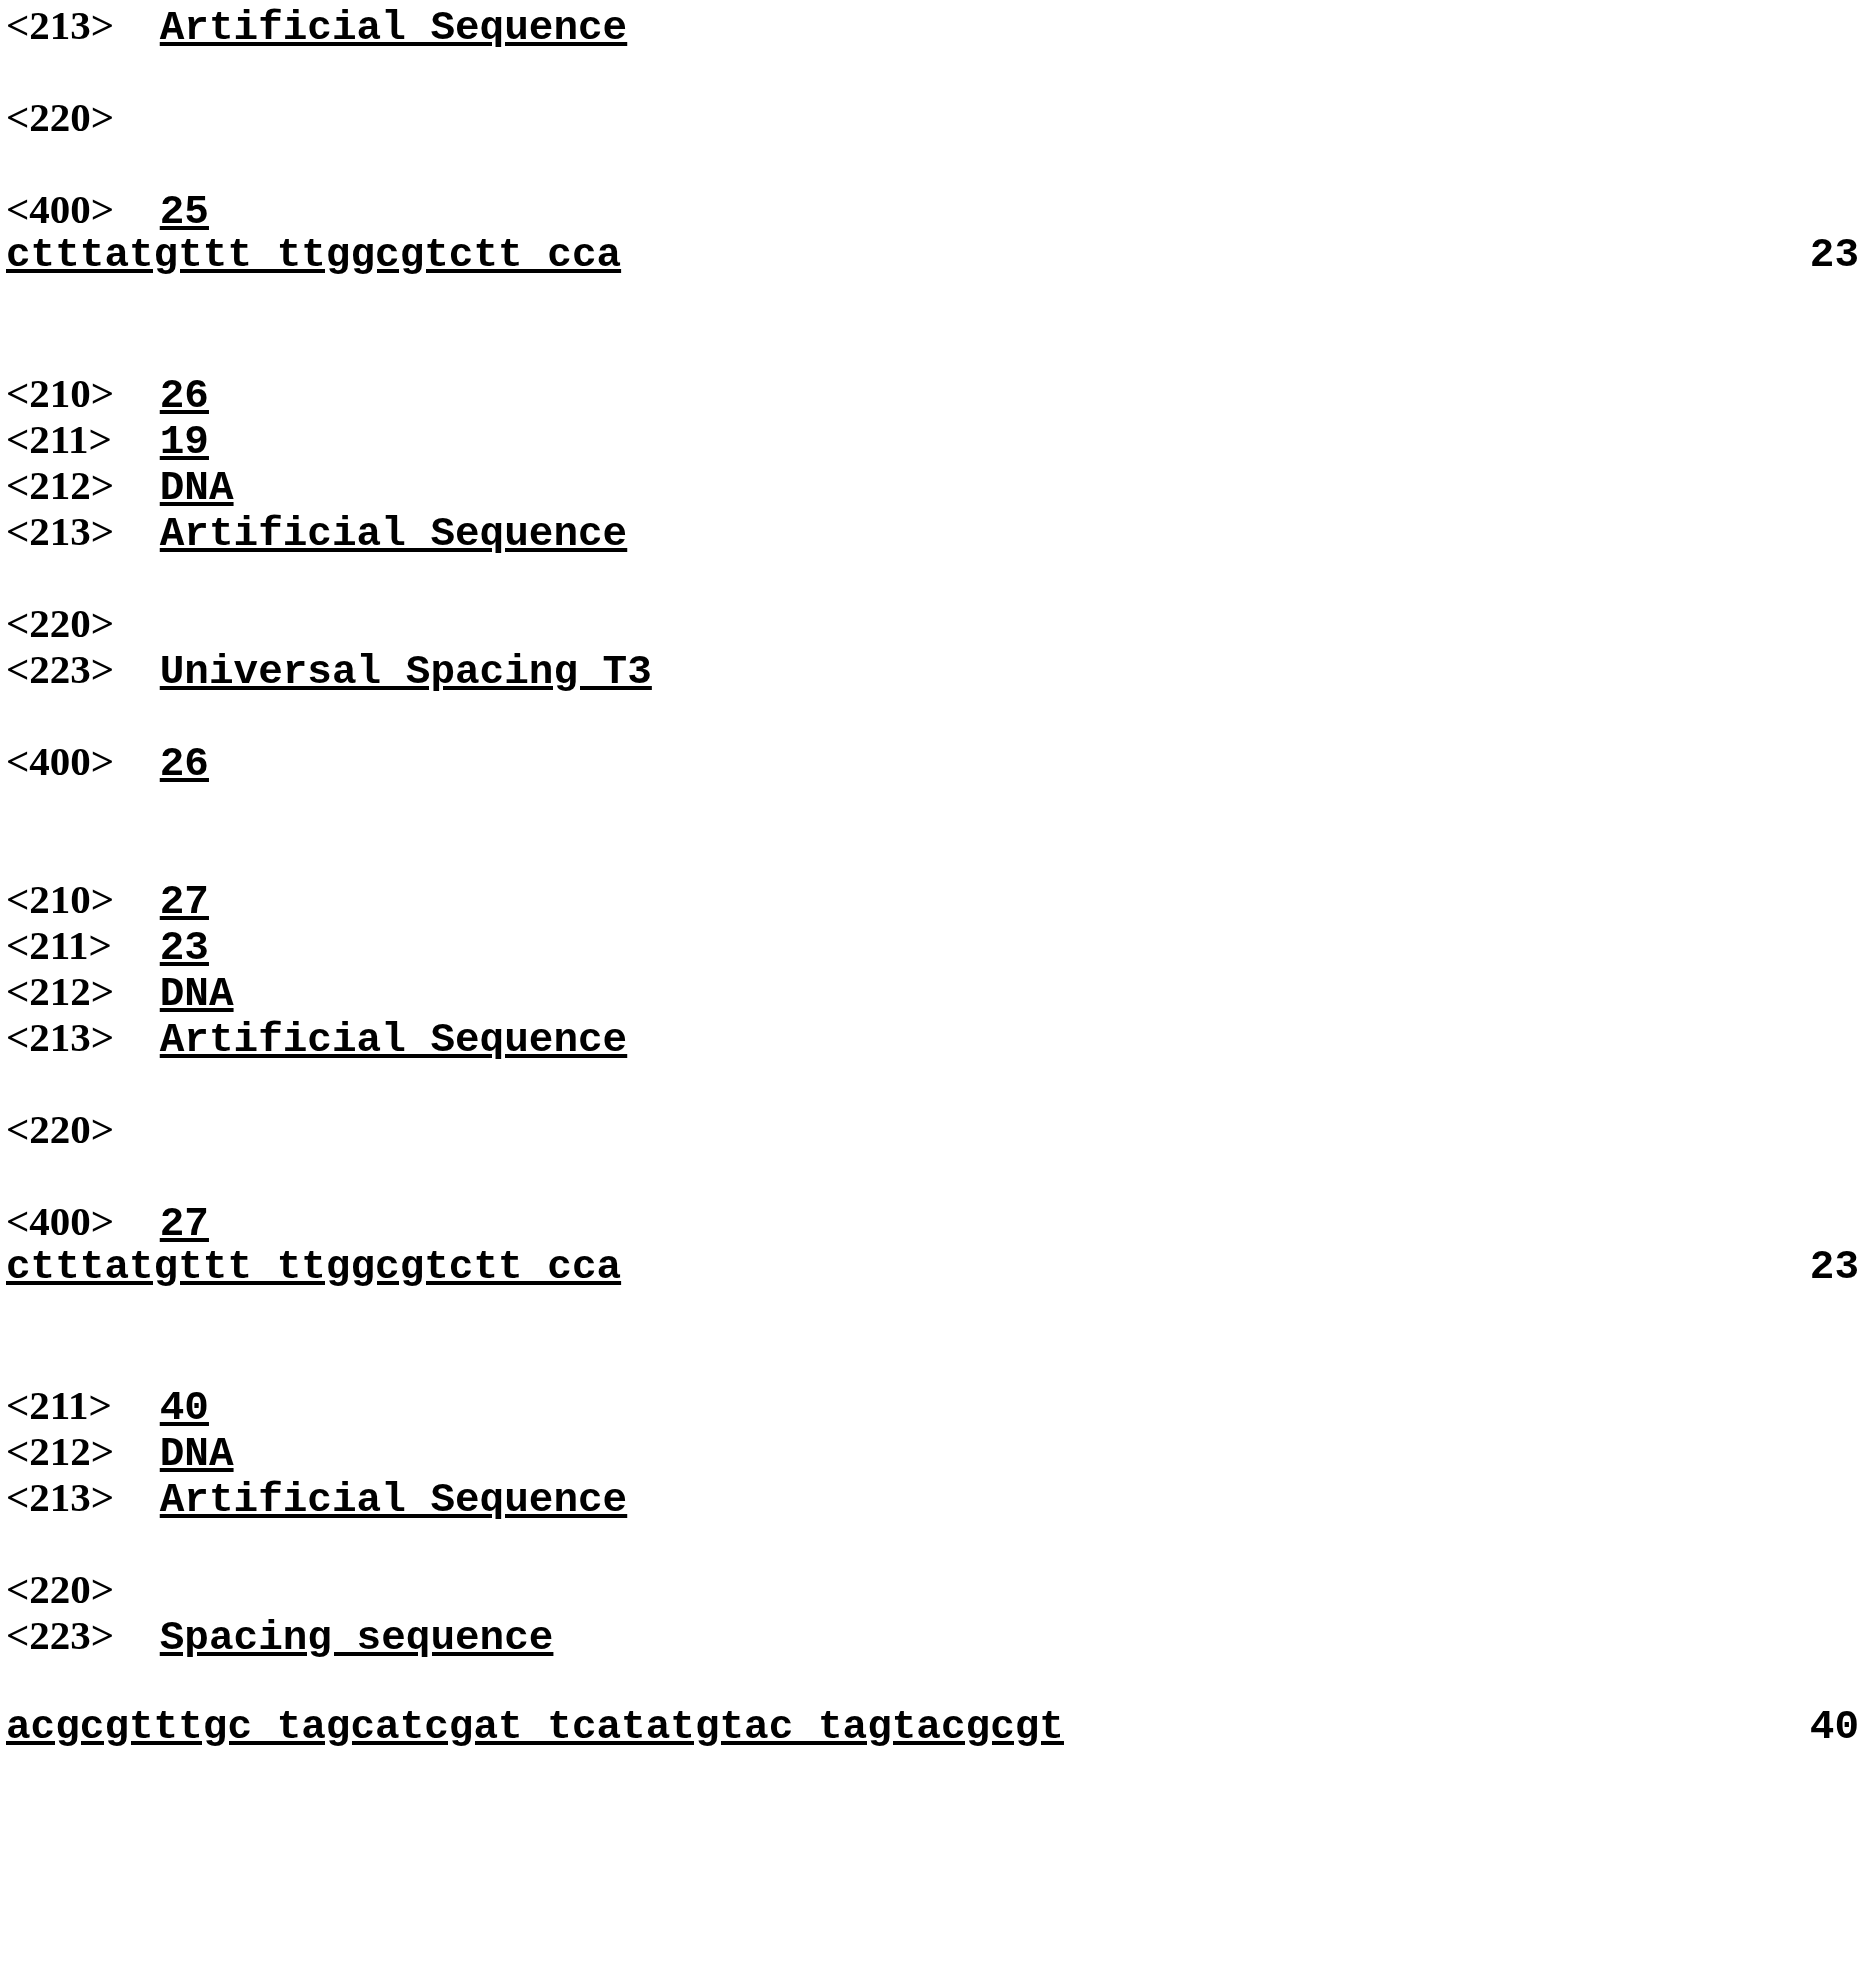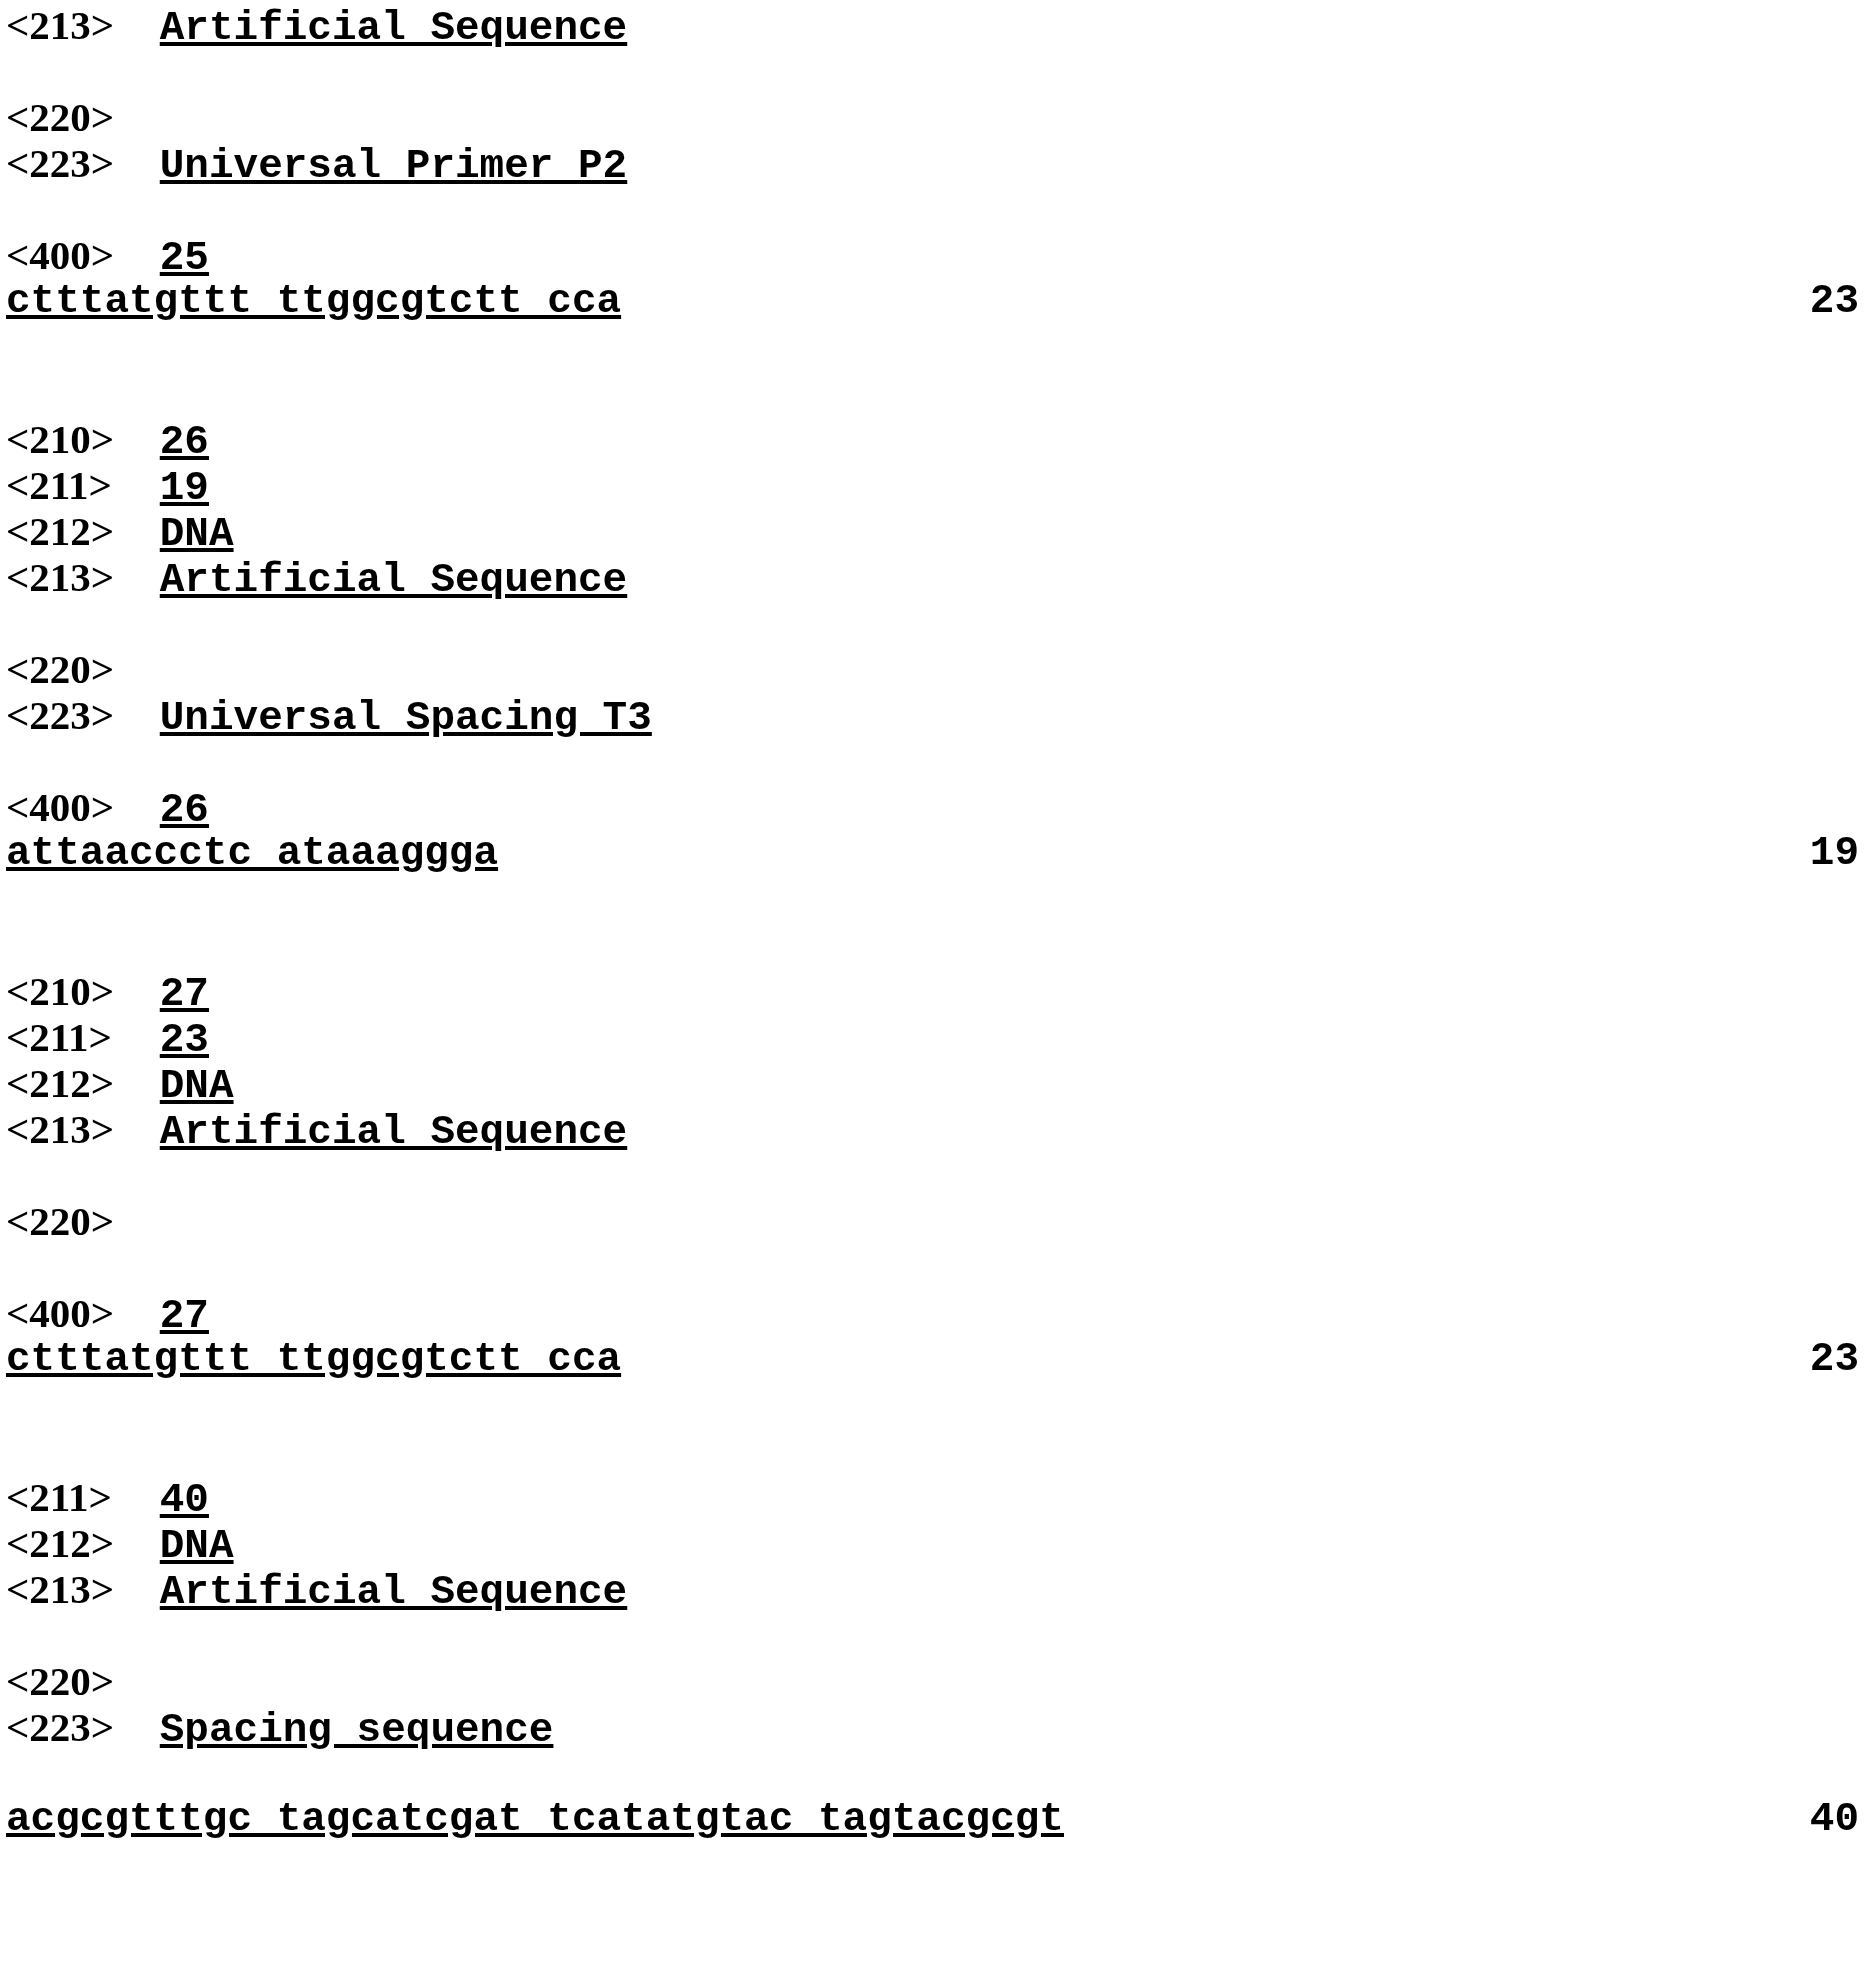--- a/index.html
+++ b/index.html
@@ -50,21 +50,20 @@
 <body>
 
 <div class="doc">
 
   <div class="line"><span class="tag">&lt;213&gt;</span><span class="val">Artificial Sequence</span></div>
 
   <div class="line"></div>
 
   <div class="line"><span class="tag">&lt;220&gt;</span><span class="val"></span></div>
 
-  <div class="line"><span class="tag">&lt;223&gt;</span><span class="val">Universal Primer P2</span></div>
 
   <div class="line"></div>
 
   <div class="line"><span class="tag">&lt;400&gt;</span><span class="val">25</span></div>
 
   <div class="line"><span class="val">ctttatgttt ttggcgtctt cca</span><span class="seqnum">23</span></div>
 
   <div class="line"></div>
   <div class="line"></div>
 
@@ -79,21 +78,20 @@
   <div class="line"></div>
 
   <div class="line"><span class="tag">&lt;220&gt;</span><span class="val"></span></div>
 
   <div class="line"><span class="tag">&lt;223&gt;</span><span class="val">Universal Spacing T3</span></div>
 
   <div class="line"></div>
 
   <div class="line"><span class="tag">&lt;400&gt;</span><span class="val">26</span></div>
 
-  <div class="line"><span class="val">attaaccctc ataaaggga</span><span class="seqnum">19</span></div>
 
   <div class="line"></div>
   <div class="line"></div>
 
   <div class="line"><span class="tag">&lt;210&gt;</span><span class="val">27</span></div>
 
   <div class="line"><span class="tag">&lt;211&gt;</span><span class="val">23</span></div>
 
   <div class="line"><span class="tag">&lt;212&gt;</span><span class="val">DNA</span></div>
 

